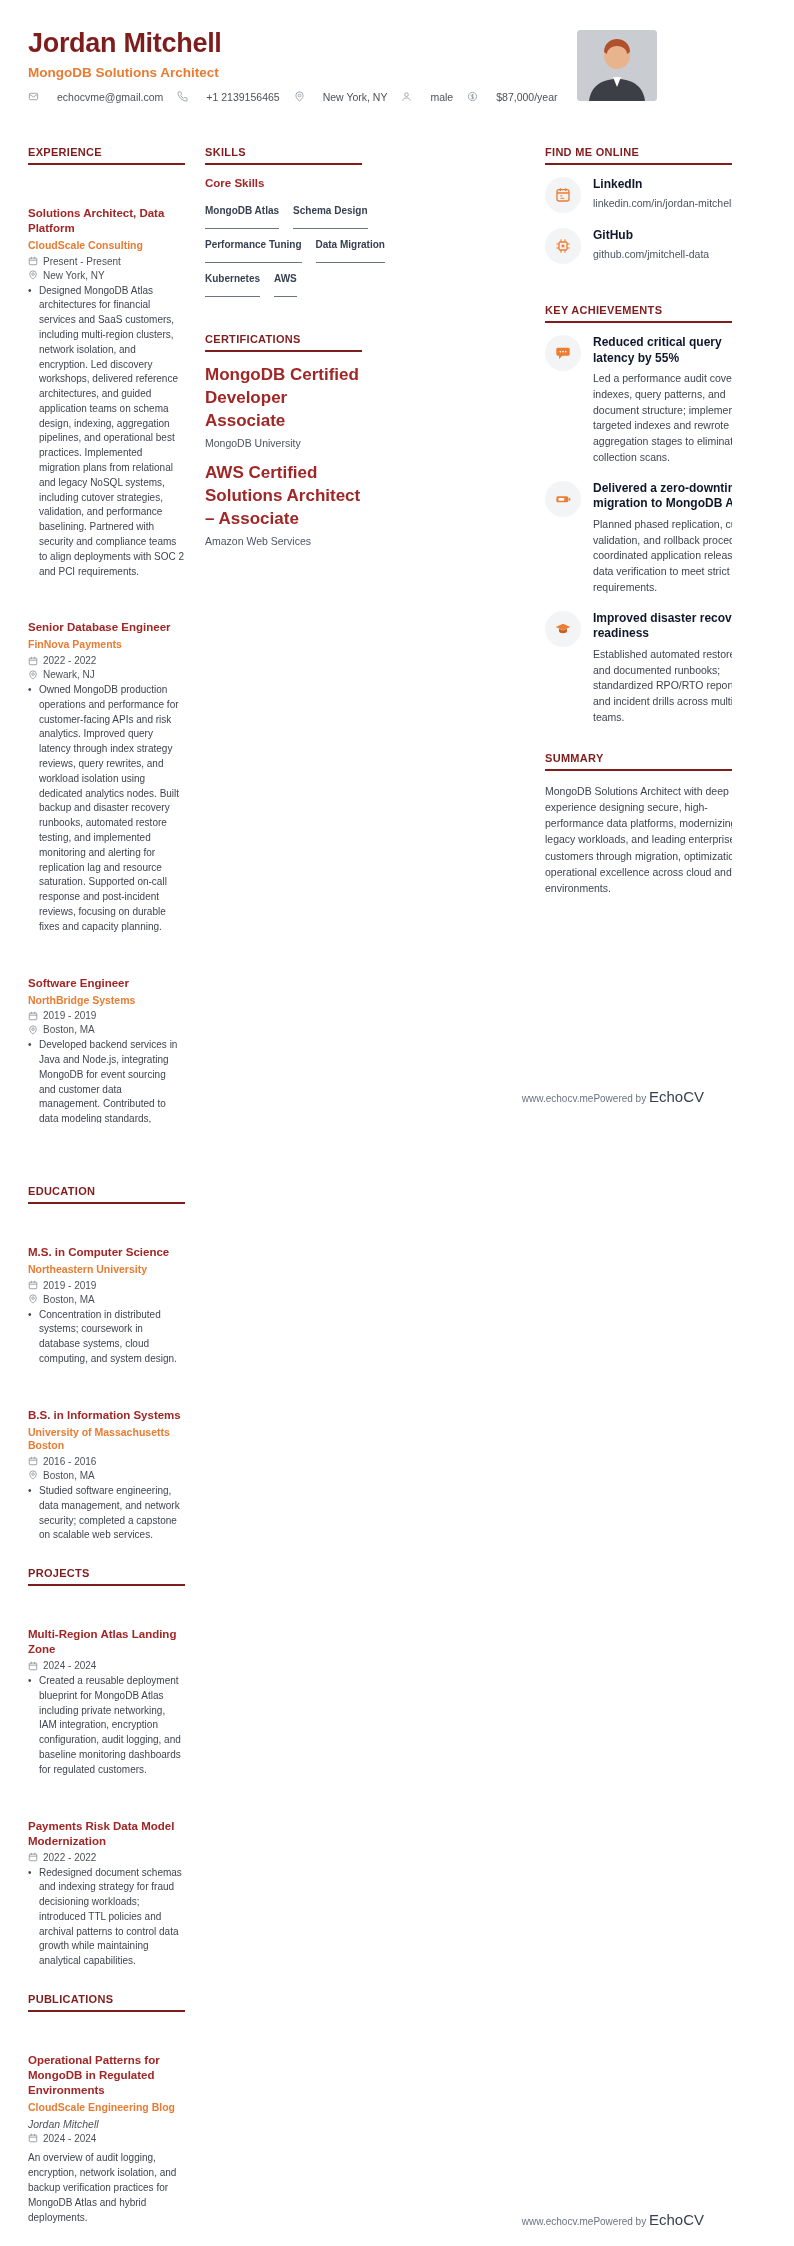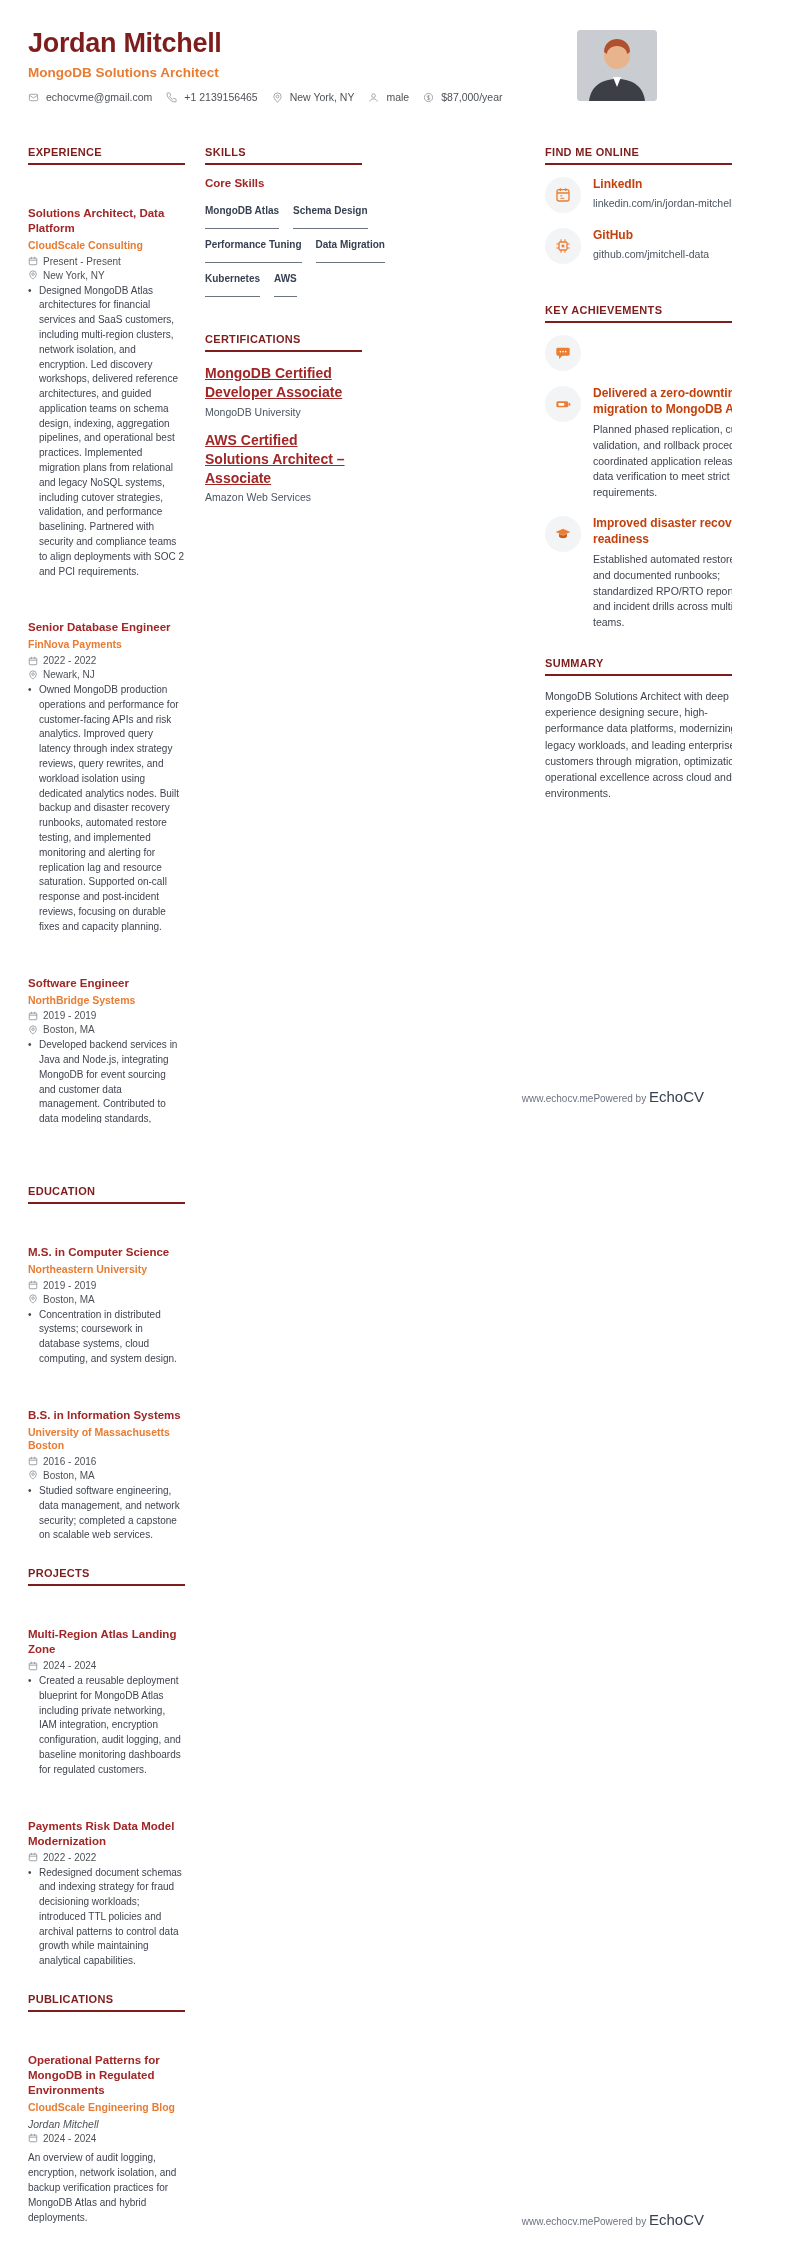--- a/index.html
+++ b/index.html
@@ -10,21 +10,21 @@
     -webkit-font-smoothing:antialiased;
   }
   .page { position:relative; width:732px; height:1123px; overflow:hidden; background:#fff; }
 
   
   .hdr { position:absolute; left:28px; top:28px; width:540px; }
   .name { font-size:27px; font-weight:700; color:#7f1d1d; letter-spacing:-0.3px; }
   .role { margin-top:6px; font-size:13.5px; font-weight:700; color:#e87c33; }
   .contact { margin-top:11px; display:flex; align-items:center; flex-wrap:wrap; gap:14px;
              font-size:10.5px; color:#4d5156; }
-  .c-item { display:flex; align-items:center; gap:7px; }
+  .c-item { display:flex; gap:18px; }
   .c-item svg { width:11px; height:11px; stroke:#9aa0a6; fill:none; stroke-width:2; flex:none; }
   .photo { position:absolute; left:577px; top:30px; width:80px; height:71px;
            border-radius:4px; overflow:hidden; background:linear-gradient(#d8d8d8,#c3c6c9); }
   .photo svg { width:100%; height:100%; display:block; }
 
   
   .col { position:absolute; top:146px; }
   .col1 { left:28px;  width:157px; }
   .col2 { left:205px; width:157px; }
   .col3 { left:545px; width:221px; }
@@ -47,30 +47,30 @@
   .i-author { font-size:10.5px; font-style:italic; color:#4d5156; margin-top:3px; }
 
   
   .skill-group { font-size:11.5px; font-weight:700; color:#a12626; margin-bottom:16px; }
   .skills-wrap { display:flex; flex-wrap:wrap; width:200px; }
   .skill { font-size:10px; font-weight:600; color:#374151; white-space:nowrap;
            border-bottom:1.5px solid #6b7280; padding-bottom:12px; margin:0 14px 10px 0; }
 
   
   .cert { margin-bottom:13px; }
-  .cert-t { font-size:14px; font-weight:700; color:#a12626; line-height:1.35;text-decoration:underline; }
+  .cert-t { font-size:17px; font-weight:700; color:#a12626; line-height:1.35; }
   .cert-i { font-size:10.5px; color:#4b5563; margin-top:4px; }
 
   
   .row { display:flex; gap:12px; margin-bottom:15px; }
   .circle { width:36px; height:36px; border-radius:50%; background:#f3f4f6; flex:none;
             display:flex; align-items:center; justify-content:center; }
   .circle svg { width:16px; height:16px; }
   .row-body { flex:1; min-width:0; }
-  .row-t { font-size:12px; font-weight:700; color:#c2410c; line-height:1.3; }
+  .row-t { font-size:12px; font-weight:700; color:#0f172a; line-height:1.3; }
   .row-sub { font-size:10.5px; color:#4b5563; margin-top:3px; line-height:1.4; word-break:break-word; }
   .row-txt { font-size:10.5px; color:#3f4450; margin-top:5px; line-height:1.5; }
   .summary-p { font-size:10.5px; color:#3f4450; line-height:1.55; }
 
   
   .foot { position:absolute; left:28px; right:28px; bottom:18px;
           display:flex; justify-content:flex-end; align-items:baseline; }
   .foot-site { font-size:10px; color:#6b7280; text-decoration:none; }
   .foot-pow { font-size:10px; color:#6b7280; }
   .foot-brand { font-size:15px; color:#374151; font-weight:400; }
@@ -271,20 +271,24 @@
 
       <div class="row">
         <span class="circle">
           <svg viewBox="0 0 24 24">
               <path d="M4 4h16a2 2 0 0 1 2 2v8a2 2 0 0 1-2 2h-9l-5 5v-5H4a2 2 0 0 1-2-2V6a2 2 0 0 1 2-2z" fill="#ed7d31"></path>
               <circle cx="8" cy="10" r="1.2" fill="#fff"></circle>
               <circle cx="12" cy="10" r="1.2" fill="#fff"></circle>
               <circle cx="16" cy="10" r="1.2" fill="#fff"></circle>
             </svg>
         </span>
+        <div class="row-body">
+          <div class="row-t">Reduced critical query latency by 55%</div>
+          <div class="row-txt">Led a performance audit covering indexes, query patterns, and document structure; implemented targeted indexes and rewrote aggregation stages to eliminate collection scans.</div>
+        </div>
       </div>
 
       <div class="row">
         <span class="circle">
           <svg viewBox="0 0 24 24">
               <rect x="2" y="8" width="18" height="9" rx="2.5" fill="#ed7d31"></rect>
               <rect x="20.5" y="10.5" width="2.5" height="4" rx="1" fill="#ed7d31"></rect>
               <rect x="5" y="10.5" width="9" height="4" rx="1.5" fill="#fff"></rect>
             </svg>
         </span>

